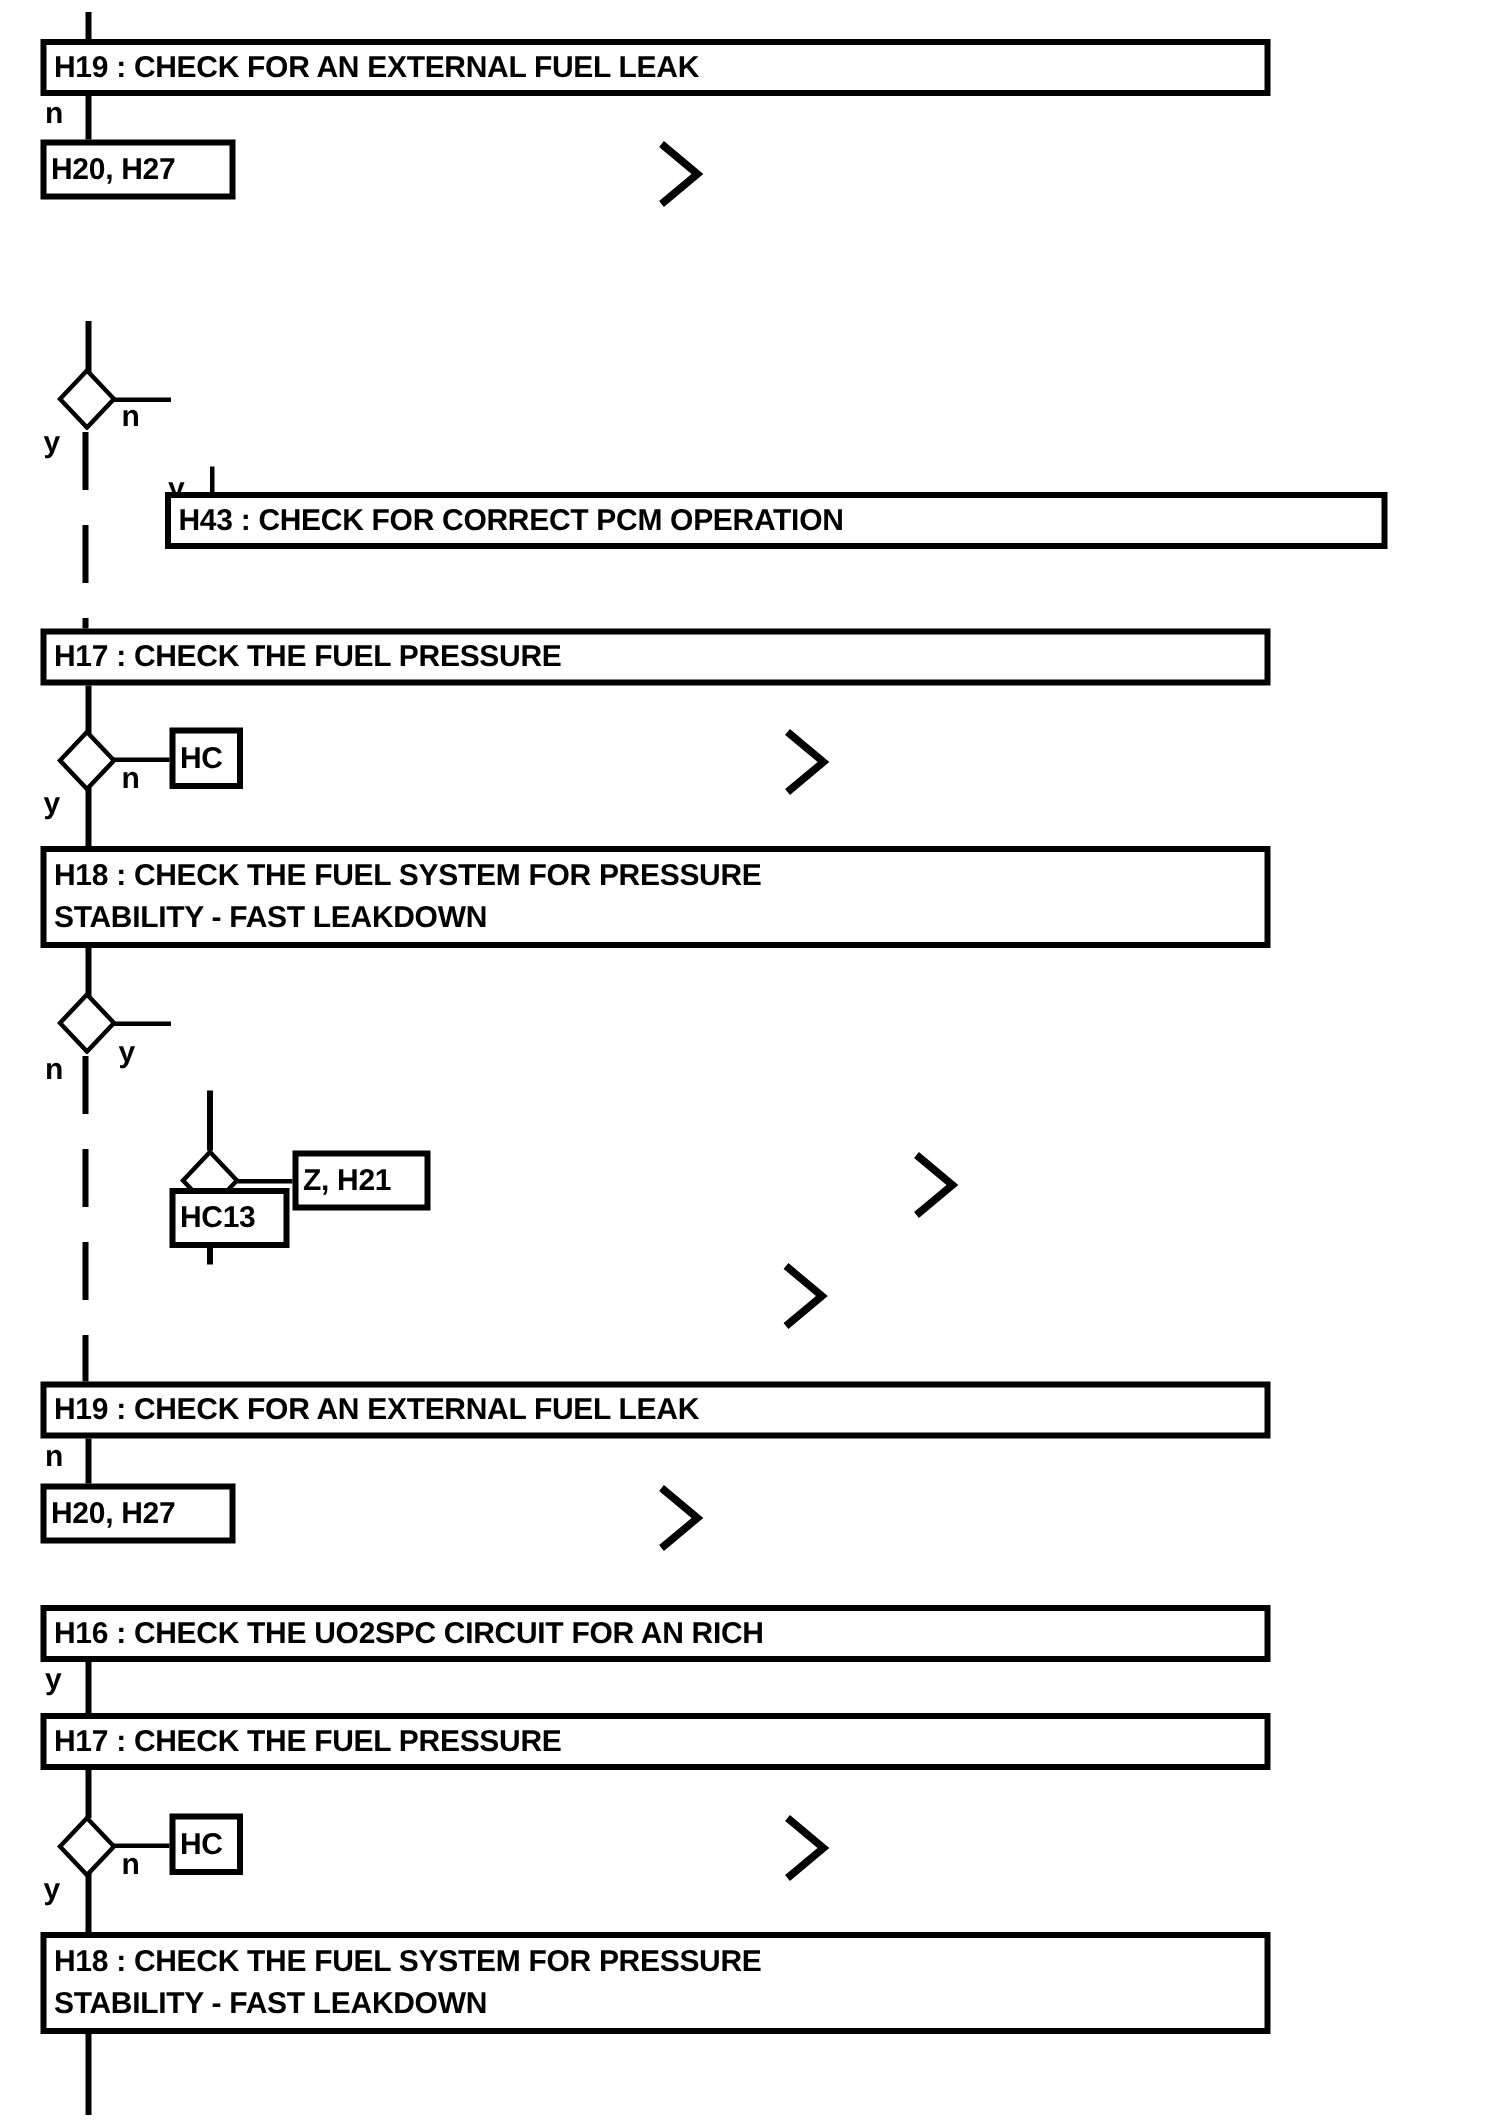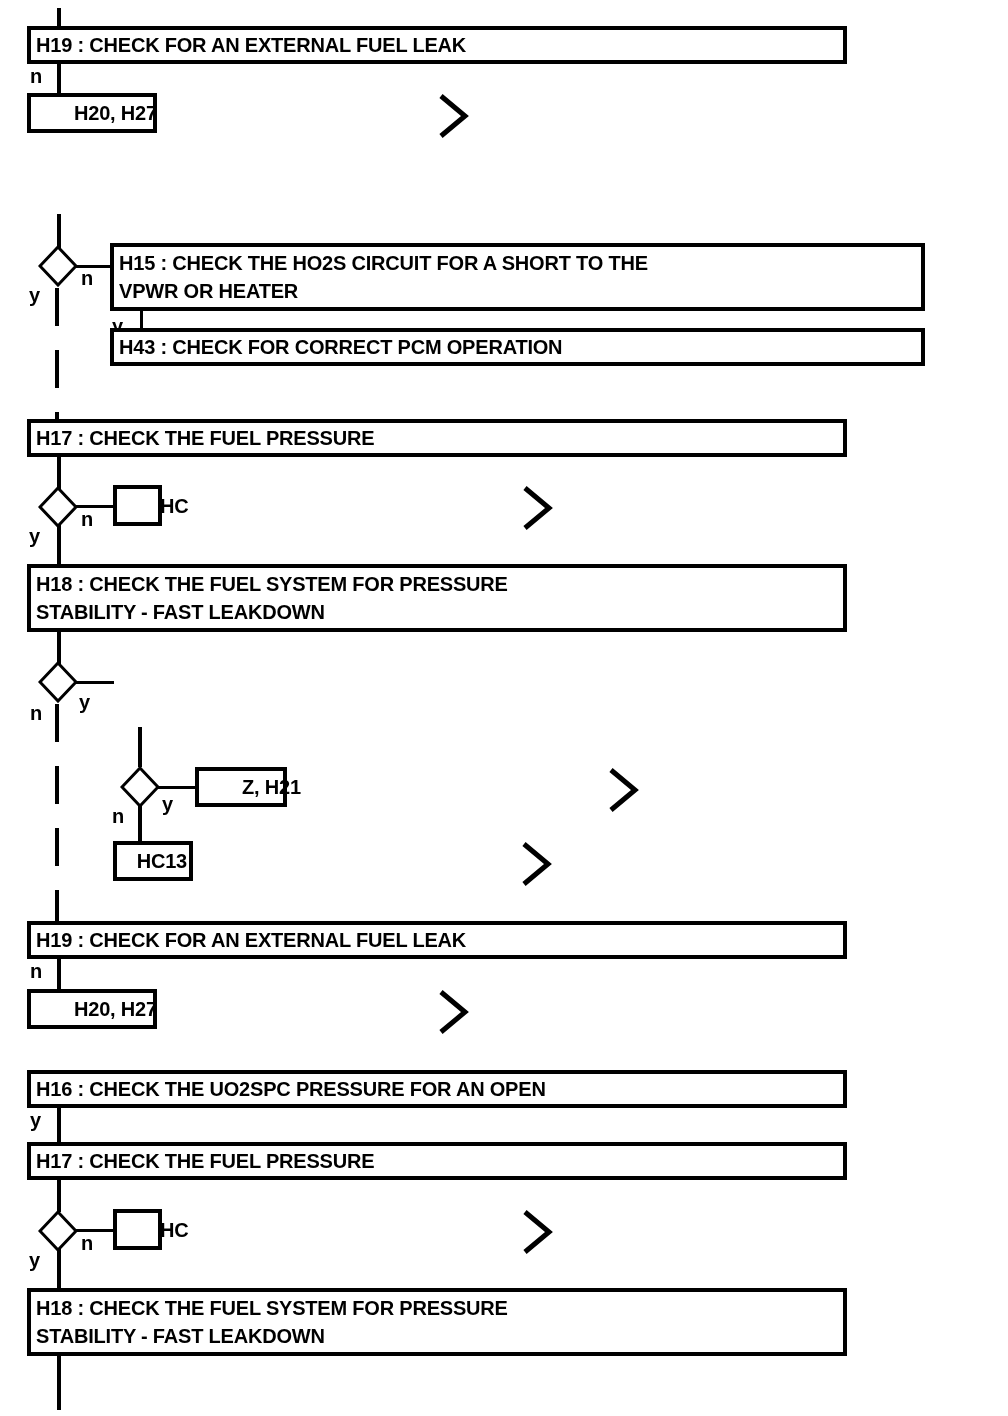--- a/index.html
+++ b/index.html
@@ -46,21 +46,20 @@
     align-items: center;
   }
   .ref-box .ref-text {
     font-size: 20px;
     font-weight: bold;
     line-height: 1.1;
     color: #000000;
     letter-spacing: -0.2px;
     padding: 0 2px 0 3px;
     white-space: nowrap;
-    margin-left: 40px;
   }
 
   
   .diamond {
     position: absolute;
     box-sizing: border-box;
   }
   .diamond svg { display: block; }
 
   
@@ -134,24 +133,20 @@
   <div class="diamond" style="left:38px; top:245px;">
     <svg width="40" height="42" viewBox="0 0 40 42">
       <polygon points="20,2 38,21 20,40 2,21" fill="#fff" stroke="#000" stroke-width="3"></polygon>
     </svg>
   </div>
   <div class="branch-label" style="left:29px; top:285px;">y</div>
   <div class="branch-label" style="left:81px; top:268px;">n</div>
 
   <div class="line-h-thin" style="left:76px; top:265px; width:38px;"></div>
 
-  <div class="step-box" style="left:110px; top:243px; width:815px; height:68px;">
-    <span class="step-text">H15 : CHECK THE HO2S CIRCUIT FOR A SHORT TO THE
-VPWR OR HEATER</span>
-  </div>
 
   <div class="line-v-thin" style="left:140px; top:311px; height:40px;"></div>
   <div class="branch-label" style="left:112px; top:316px;">y</div>
 
   <div class="step-box" style="left:110px; top:328px; width:815px; height:38px;">
     <span class="step-text">H43 : CHECK FOR CORRECT PCM OPERATION</span>
   </div>
 
   <div class="line-v-dashed" style="left:55px; top:288px; height:132px;"></div>
 
@@ -218,21 +213,21 @@
   </div>
 
   <div class="chevron" style="left:607px; top:766px;">
     <svg width="40" height="48" viewBox="0 0 40 48">
       <polyline points="4,4 28,24 4,44" fill="none" stroke="#000" stroke-width="5"></polyline>
     </svg>
   </div>
 
   <div class="line-v" style="left:138px; top:805px; height:38px;"></div>
 
-  <div class="ref-box" style="left:113px; top:841px; width:80px; height:40px;justify-content:flex-end;">
+  <div class="ref-box" style="left:113px; top:792px; width:80px; height:40px;">
     <span class="ref-text">HC13</span>
   </div>
 
   <div class="chevron" style="left:520px; top:840px;">
     <svg width="40" height="48" viewBox="0 0 40 48">
       <polyline points="4,4 28,24 4,44" fill="none" stroke="#000" stroke-width="5"></polyline>
     </svg>
   </div>
 
   <div class="line-v-dashed" style="left:55px; top:704px; height:218px;"></div>
@@ -248,21 +243,21 @@
     <span class="ref-text">H20, H27</span>
   </div>
 
   <div class="chevron" style="left:437px; top:988px;">
     <svg width="40" height="48" viewBox="0 0 40 48">
       <polyline points="4,4 28,24 4,44" fill="none" stroke="#000" stroke-width="5"></polyline>
     </svg>
   </div>
 
   <div class="step-box" style="left:27px; top:1070px; width:820px; height:38px;">
-    <span class="step-text">H16 : CHECK THE UO2SPC PRESSURE FOR AN OPEN</span>
+    <span class="step-text">H16 : CHECK THE UO2SPC CIRCUIT FOR AN RICH</span>
   </div>
 
   <div class="line-v" style="left:57px; top:1108px; height:36px;"></div>
   <div class="branch-label" style="left:30px; top:1110px;">y</div>
 
   <div class="step-box" style="left:27px; top:1142px; width:820px; height:38px;">
     <span class="step-text">H17 : CHECK THE FUEL PRESSURE</span>
   </div>
 
   <div class="line-v" style="left:57px; top:1180px; height:32px;"></div>

